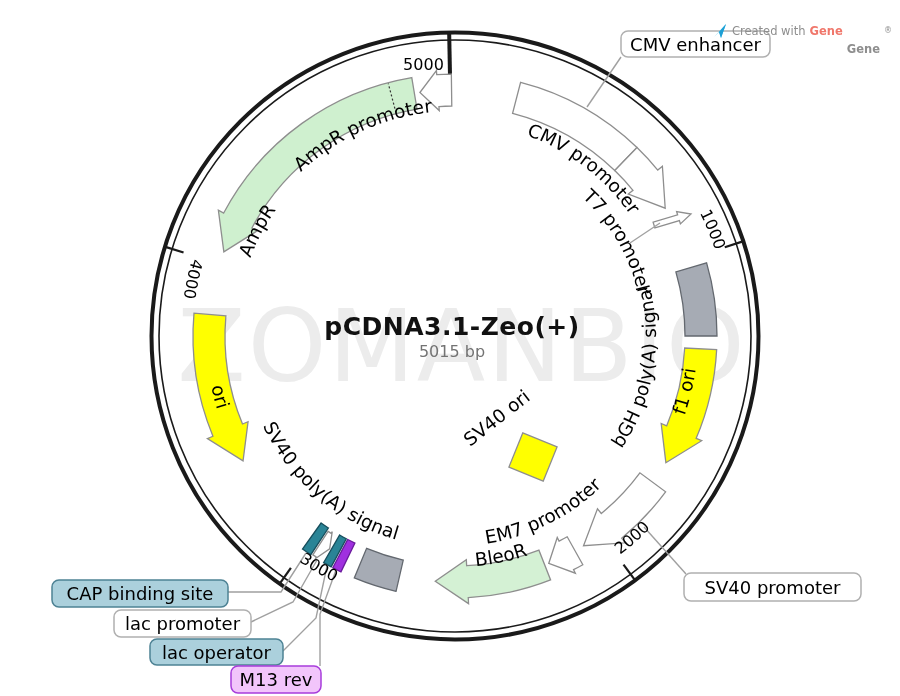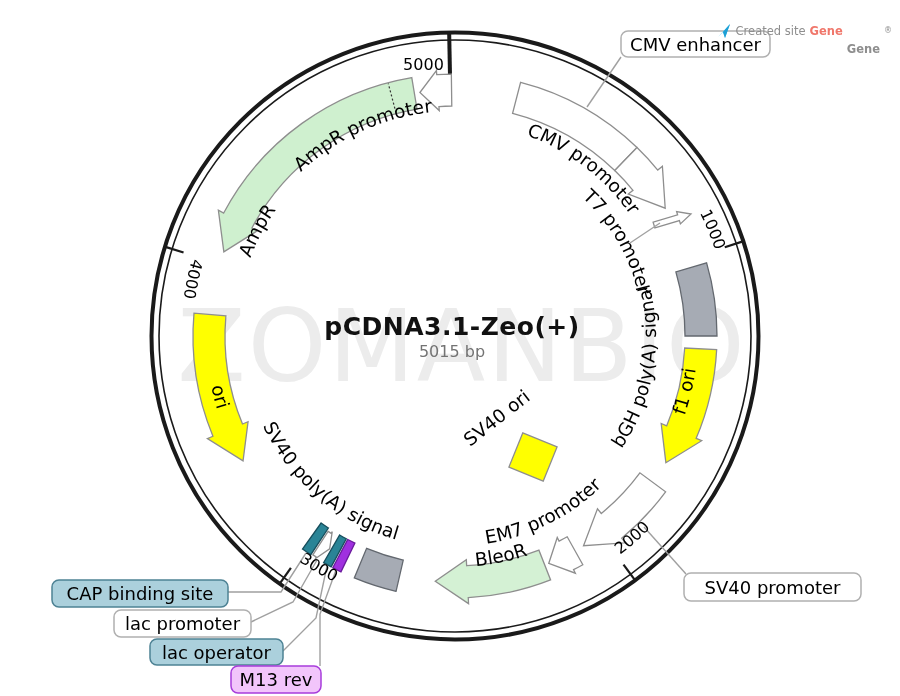--- a/index.html
+++ b/index.html
@@ -115,18 +115,18 @@
   <div class="title-block">
     <div class="title">pCDNA3.1-Zeo(+)</div>
     <div class="subtitle">5015 bp</div>
   </div>
 
   <div class="credit">
     <svg width="15" height="16" viewBox="0 0 15 16">
       <path d="M1,14 L13,1 L8,15 L6,9 Z" fill="#45c1f0"></path>
       <path d="M6,9 L13,1 L8,15 Z" fill="#1e9fd4"></path>
     </svg>
-    <span>Created site </span>
+    <span>Created with </span>
       <span class="snap">Gene</span>
       <span class="gene">Gene</span>
       <span class="reg">®</span>
   </div>
 </div>
 
 </body></html>

